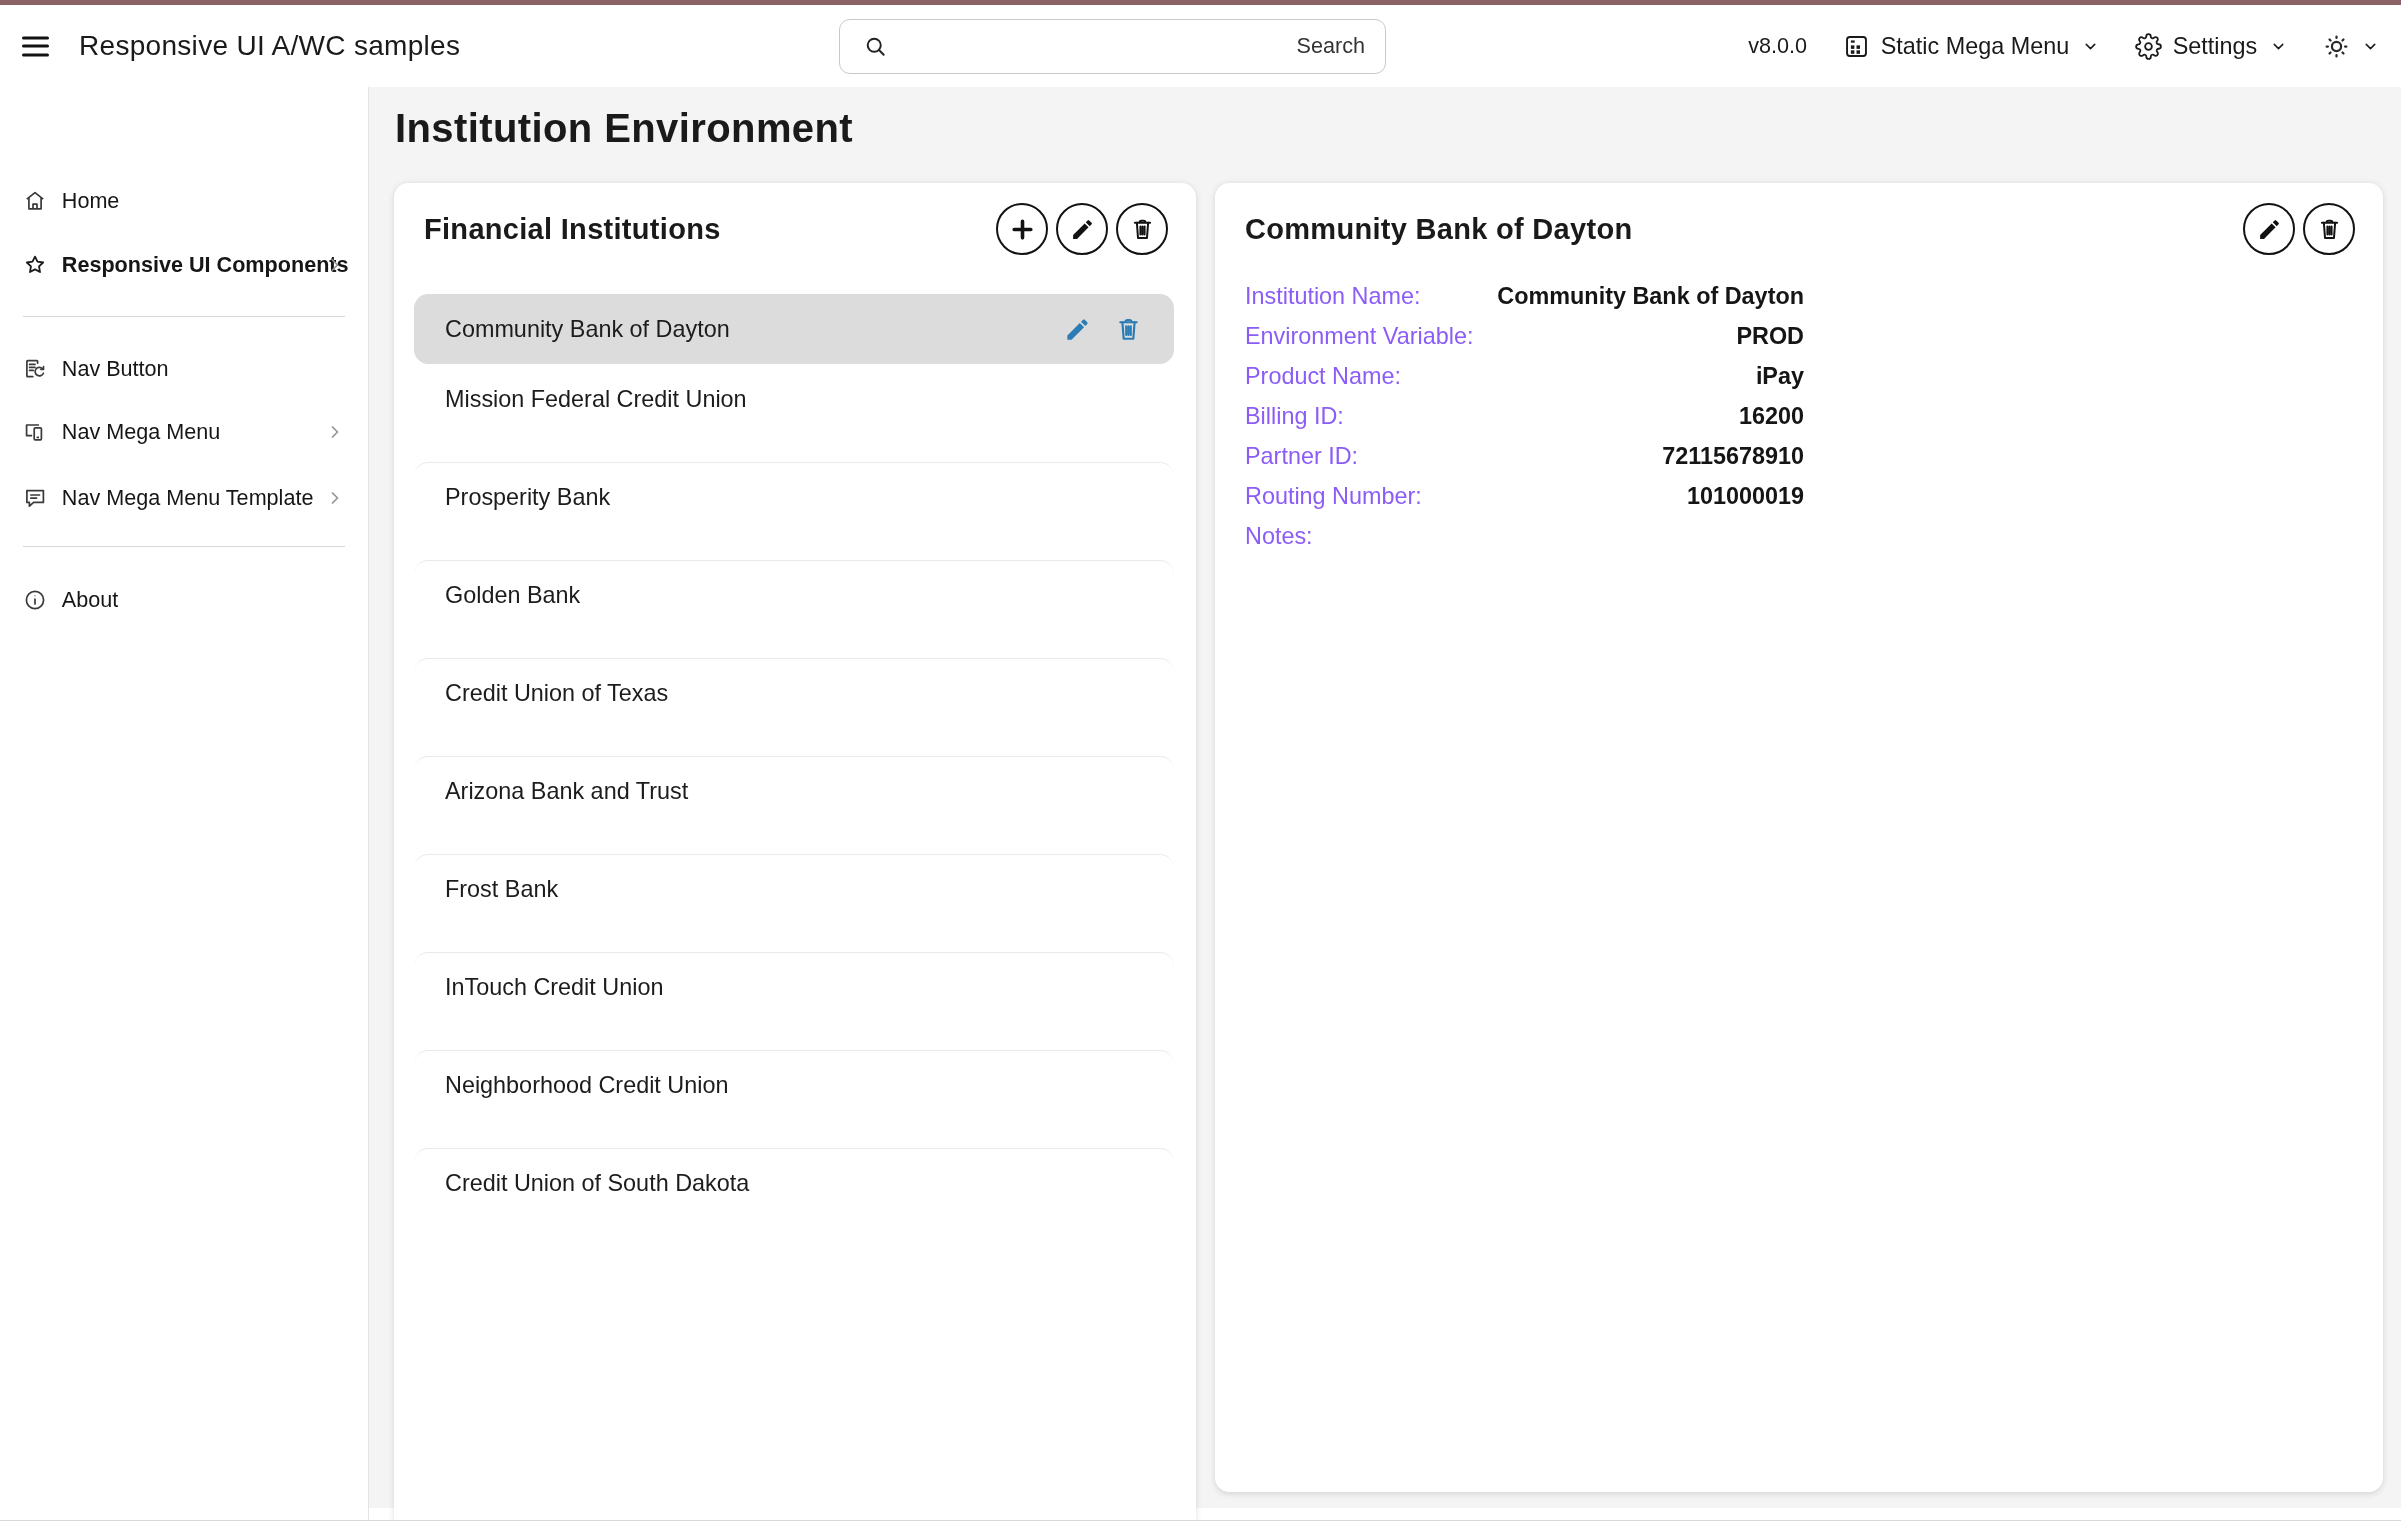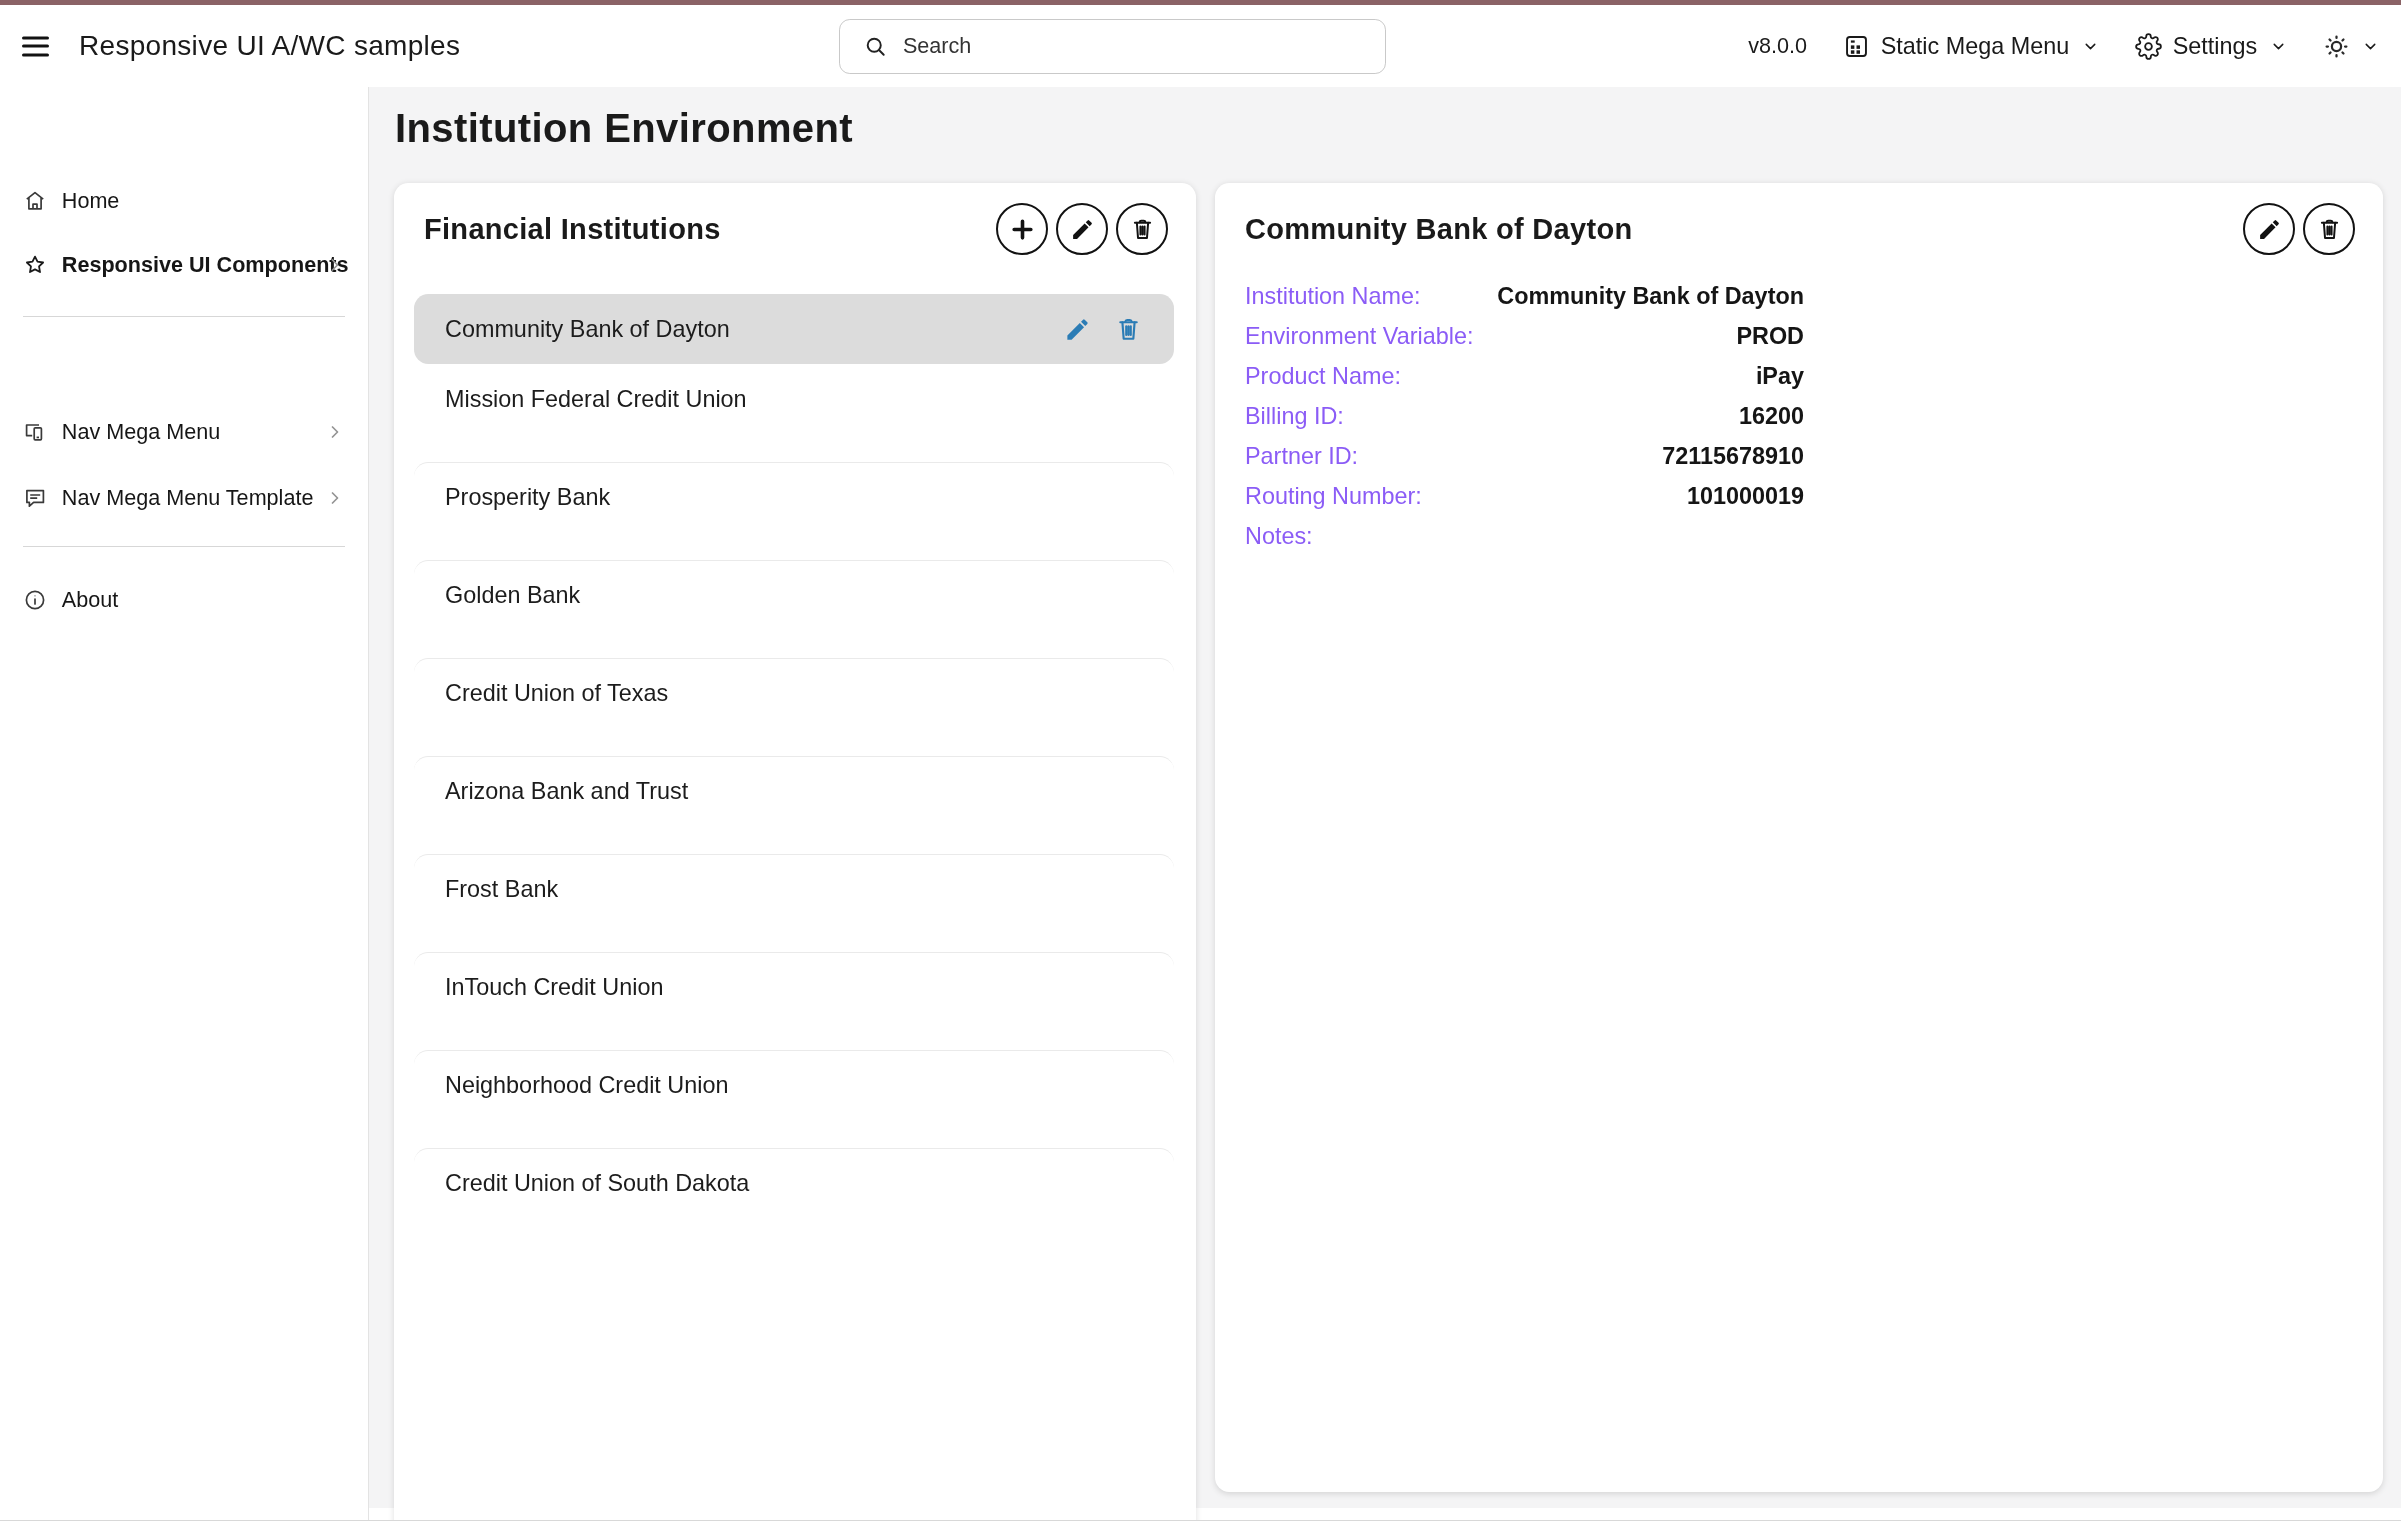--- a/index.html
+++ b/index.html
@@ -19,21 +19,21 @@
   .hamburger{position:absolute;left:21.6px;top:50%;transform:translateY(-50%);
     width:31px;height:31px;display:flex;flex-direction:column;justify-content:center;gap:5.4px;
     background:none;border:none;padding:0;cursor:pointer;}
   .hamburger span{display:block;width:27px;height:3.1px;background:#121212;border-radius:1.8px;}
   .app-title{position:absolute;left:79px;top:50%;transform:translateY(-50%);
     font-size:28px;font-weight:500;letter-spacing:0.3px;white-space:nowrap;}
   .search-box{position:absolute;left:839px;top:13.5px;width:547px;height:55px;box-sizing:border-box;
     border:1.8px solid #c9c9c9;border-radius:10.8px;background:#fff;
     display:flex;align-items:center;gap:13.5px;padding:0 18px 0 24px;}
   .search-box input{flex:1;border:none;outline:none;background:transparent;
-    font-family:"Liberation Sans",sans-serif;font-size:21.6px;color:#14532d;}
+    font-family:"Liberation Sans",sans-serif;font-size:21.6px;color:#14532d;text-align:right;}
   .search-box input::placeholder{color:#333;opacity:1;}
   .header-right{position:absolute;right:21.6px;top:0;height:100%;display:flex;align-items:center;gap:36px;}
   .version{font-size:21.6px;color:#1a1a1a;}
   .hdr-item{display:flex;align-items:center;gap:10.8px;font-size:23.4px;background:none;border:none;
     color:#1a1a1a;font-family:inherit;cursor:pointer;padding:0;white-space:nowrap;}
   .hdr-item .chev{margin-left:1.8px;}
 
   
   .sidebar{position:absolute;left:0;top:87px;bottom:0;width:368px;background:#fff;border-right:0.9px solid #e3e3e3;}
   .side-item{position:absolute;left:0;width:100%;height:43px;box-sizing:border-box;
@@ -195,20 +195,31 @@
     <span class="lbl">Responsive UI Components</span>
     <span class="chev">
       <svg width="20" height="20" viewBox="0 0 24 24">
           <use href="#i-chev-right"></use>
         </svg>
     </span>
   </div>
 
   <div class="side-divider" style="top:229px"></div>
 
+  <div class="side-item" style="top:260px">
+    <span>
+      <svg width="24" height="24" viewBox="0 0 24 24" fill="none" stroke="#3a3a3a" stroke-width="1.7" stroke-linecap="round" stroke-linejoin="round">
+        <path d="M14.6 6.2V4.3c0-.4-.3-.7-.7-.7H4.6c-.4 0-.7.3-.7.7v14.6c0 .4.3.7.7.7h5.2"></path>
+        <path d="M6.6 7.4h5.4M6.6 10.4h5.4M6.6 13.4h3.6"></path>
+        <path d="M19.5 11.6a4.3 4.3 0 1 0 .9 4.6"></path>
+        <path d="M20.5 9.7v2.6h-2.6"></path>
+      </svg>
+    </span>
+    <span class="lbl">Nav Button</span>
+  </div>
 
   <div class="side-item" style="top:323px">
     <span>
       <svg width="24" height="24" viewBox="0 0 24 24" fill="none" stroke="#3a3a3a" stroke-width="1.7" stroke-linejoin="round">
         <path d="M16 5H3.6v10.6h5.6"></path>
         <rect x="11.2" y="7.8" width="7.2" height="12" rx="1" fill="#fff"></rect>
         <path d="M13.6 17.4h2.4"></path>
       </svg>
     </span>
     <span class="lbl">Nav Mega Menu</span>

